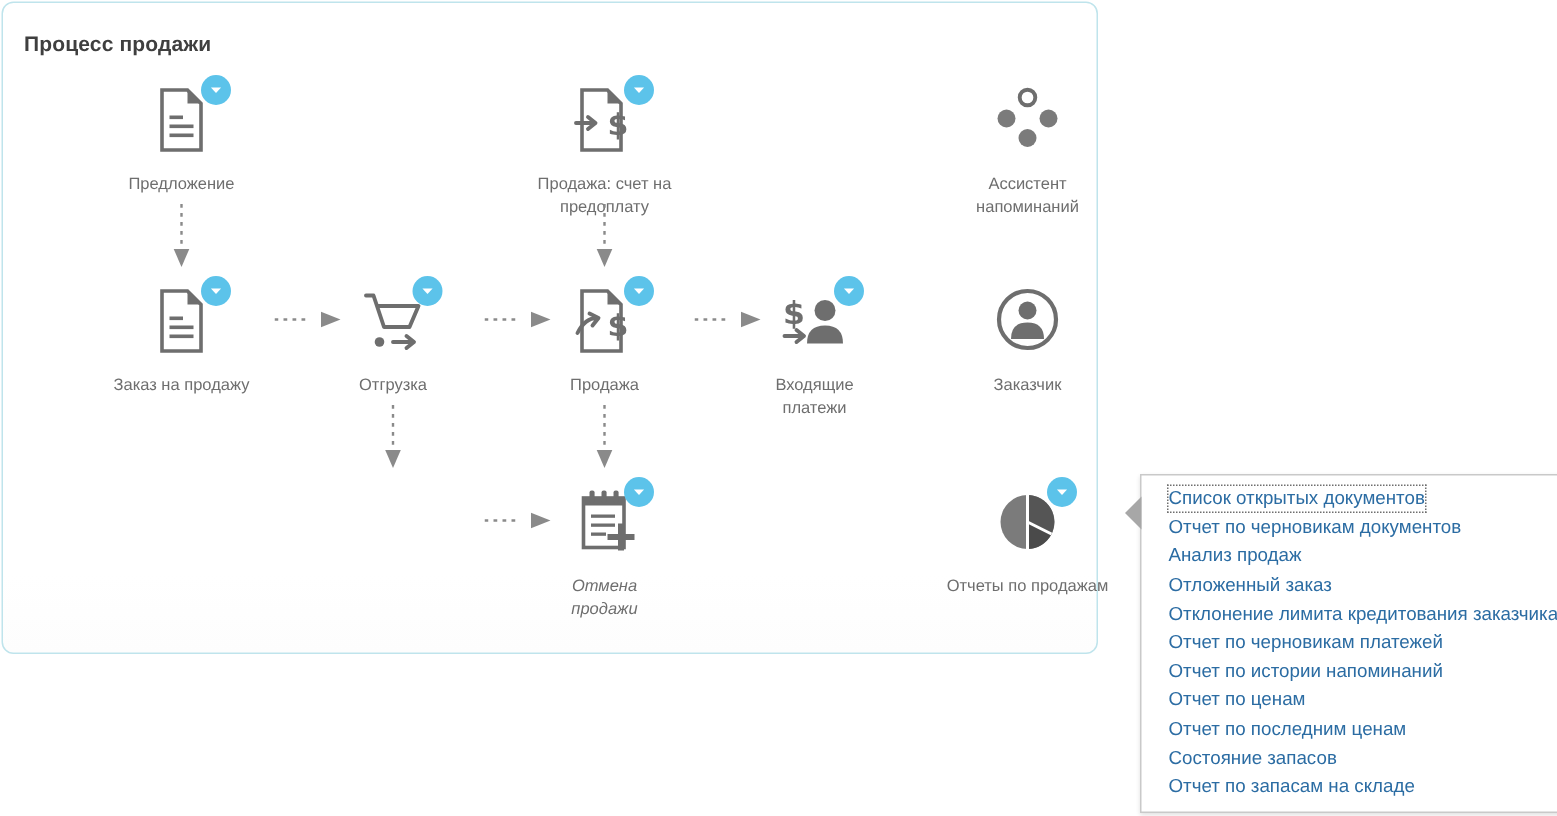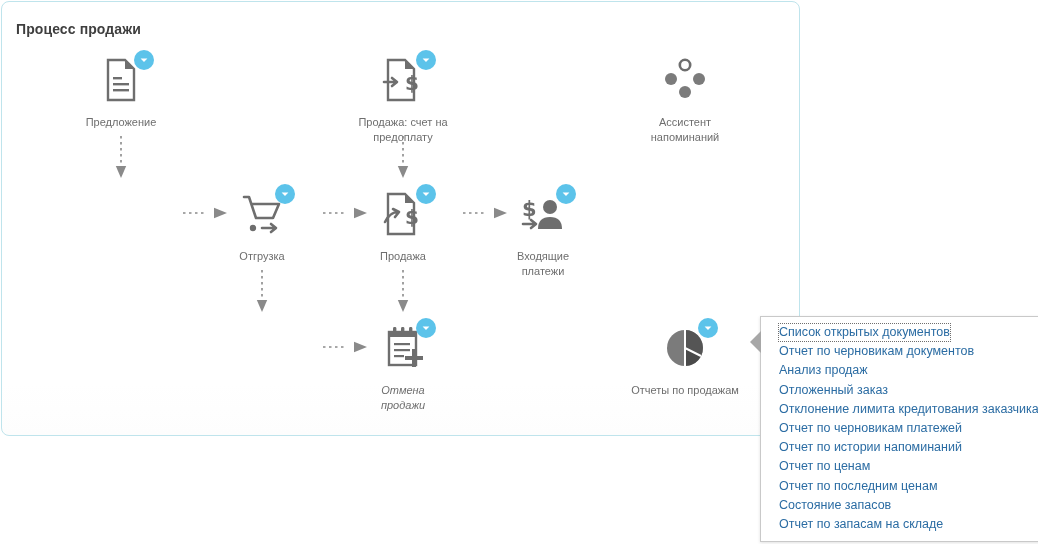--- a/index.html
+++ b/index.html
@@ -8,21 +8,21 @@
     background:#ffffff;
     font-family:"Liberation Sans","DejaVu Sans",sans-serif;
     overflow:hidden;
     position:relative;
   }
 
   
   #process-panel{
     position:absolute;
     left:1px;top:1px;
-    width:799px;height:435px;
+    width:731px;height:435px;
     border:1px solid #bfe4ec;
     border-radius:8px;
     background:linear-gradient(to bottom,#ffffff 0%,#ffffff 88%,#fdfdfd 100%);
     box-sizing:border-box;
   }
   #panel-title{
     position:absolute;
     left:14px;top:19px;
     font-size:14px;
     font-weight:bold;
@@ -165,20 +165,37 @@
         <path d="M7 42 l-5.2 -12 h10.4 z" fill="#8a8a8a"></path>
       </svg>
   </div>
   <div class="arrow-v" style="left:394px;top:134px;">
     <svg viewBox="0 0 14 44">
         <path d="M7 0 v28" stroke="#8a8a8a" stroke-width="1.6" stroke-dasharray="2.5 3.5" fill="none"></path>
         <path d="M7 42 l-5.2 -12 h10.4 z" fill="#8a8a8a"></path>
       </svg>
   </div>
 
+  <div class="node" style="left:44px;top:186px;">
+    <div class="node-icon">
+      <svg viewBox="0 0 54 52" aria-hidden="true">
+        <path d="M14 6 h17 l9 9 v31 h-26 z" fill="#ffffff" stroke="#6e6e6e" stroke-width="2.4"></path>
+        <path d="M31 6 v9 h9" fill="#6e6e6e"></path>
+        <rect x="19" y="23" width="9" height="2.4" fill="#6e6e6e"></rect>
+        <rect x="19" y="29" width="16" height="2.4" fill="#6e6e6e"></rect>
+        <rect x="19" y="35" width="16" height="2.4" fill="#6e6e6e"></rect>
+      </svg>
+      <span class="badge">
+        <svg viewBox="0 0 10 10">
+            <path d="M1.6 3.4 L5 7 L8.4 3.4 Z" fill="#ffffff"></path>
+          </svg>
+      </span>
+    </div>
+    <div class="node-label">Заказ на продажу</div>
+  </div>
 
   <div class="arrow-h" style="left:181px;top:204px;">
     <svg viewBox="0 0 46 14">
         <path d="M0 7 h22" stroke="#8a8a8a" stroke-width="1.6" stroke-dasharray="2.5 3.5" fill="none"></path>
         <path d="M44 7 l-13 -5.2 v10.4 z" fill="#8a8a8a"></path>
       </svg>
   </div>
 
   <div class="node" style="left:185px;top:186px;">
     <div class="node-icon">
@@ -238,20 +255,30 @@
       <span class="badge">
         <svg viewBox="0 0 10 10">
             <path d="M1.6 3.4 L5 7 L8.4 3.4 Z" fill="#ffffff"></path>
           </svg>
       </span>
     </div>
     <div class="node-label">Входящие
 платежи</div>
   </div>
 
+  <div class="node" style="left:608px;top:186px;">
+    <div class="node-icon">
+      <svg viewBox="0 0 54 52" aria-hidden="true">
+        <circle cx="27" cy="25" r="19" fill="none" stroke="#6e6e6e" stroke-width="2.8"></circle>
+        <circle cx="27" cy="19" r="6" fill="#6e6e6e"></circle>
+        <path d="M16 38 q0 -11 11 -11 q11 0 11 11 z" fill="#6e6e6e"></path>
+      </svg>
+    </div>
+    <div class="node-label">Заказчик</div>
+  </div>
 
   <div class="arrow-v" style="left:253px;top:268px;">
     <svg viewBox="0 0 14 44">
         <path d="M7 0 v28" stroke="#8a8a8a" stroke-width="1.6" stroke-dasharray="2.5 3.5" fill="none"></path>
         <path d="M7 42 l-5.2 -12 h10.4 z" fill="#8a8a8a"></path>
       </svg>
   </div>
   <div class="arrow-v" style="left:394px;top:268px;">
     <svg viewBox="0 0 14 44">
         <path d="M7 0 v28" stroke="#8a8a8a" stroke-width="1.6" stroke-dasharray="2.5 3.5" fill="none"></path>

